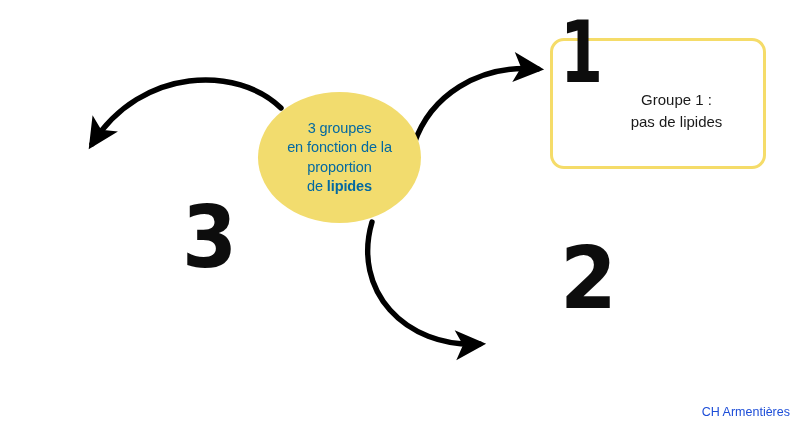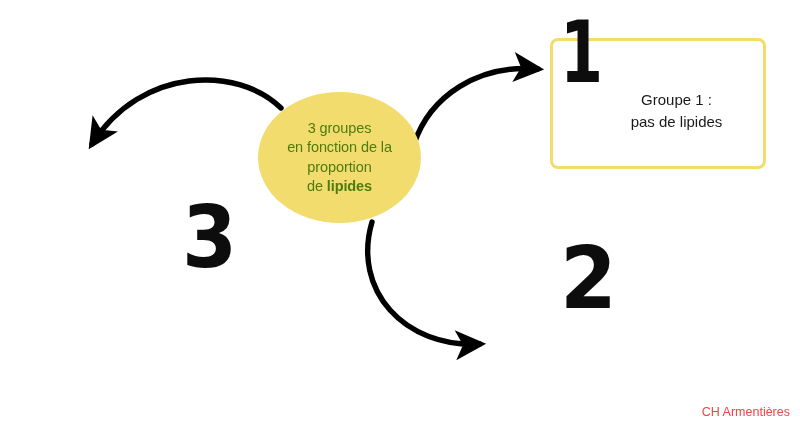--- a/index.html
+++ b/index.html
@@ -41,35 +41,35 @@
     background: #F2DC6E;
     z-index: 2;
     display: flex;
     align-items: center;
     justify-content: center;
   }
   .circle-text {
     text-align: center;
     font-size: 14.5px;
     line-height: 1.34;
-    color: #4d7c0f;
+    color: #0369a1;
     padding: 0 6px;
     white-space: pre-line;
     letter-spacing: -0.1px;
   }
   .circle-text b {
     font-weight: 700;
   }
 
   
   .box {
     position: absolute;
     background: #ffffff;
     border-style: solid;
-    border-radius: 8px;
+    border-radius: 14px;
     box-sizing: border-box;
     z-index: 2;
     display: flex;
     align-items: center;
     justify-content: center;
     padding-left: 37px;
   }
   .box-text {
     text-align: center;
     font-size: 15px;
@@ -140,21 +140,21 @@
     transform: scaleX(0.92);
     transform-origin: left top;
   }
 
   
   .footer {
     position: absolute;
     right: 10px;
     bottom: 6px;
     font-size: 12.5px;
-    color: #ef4444;
+    color: #1d4ed8;
     z-index: 4;
   }
 </style>
 </head>
 <body>
 
 <div id="canvas">
 
   <svg id="arrows" viewBox="0 0 800 425" width="800" height="425" xmlns="http://www.w3.org/2000/svg">
     <defs>

